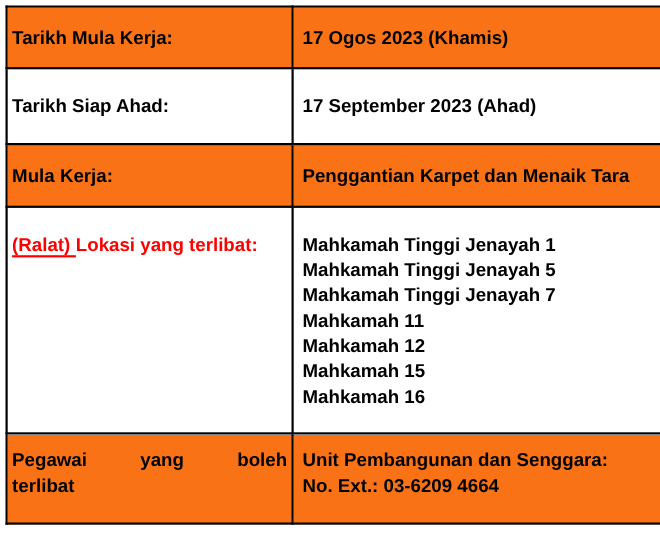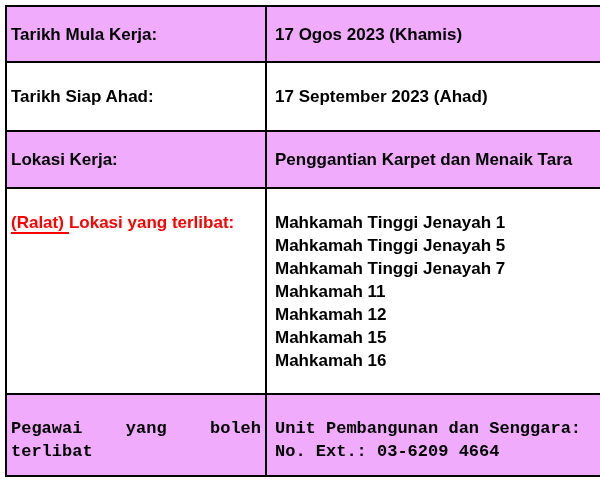--- a/index.html
+++ b/index.html
@@ -25,37 +25,36 @@
     border-collapse: collapse;
     table-layout: fixed;
   }
   col.c1 { width: 260px; }
   td {
     border: 2px solid #000000;
     vertical-align: middle;
     line-height: 23px;
     overflow: hidden;
   }
-  tr.shaded td { background: #f0abfc; }
+  tr.shaded td { background: #f97316; }
   tr.r1 { height: 56px; }
   tr.r2 { height: 69px; }
   tr.r3 { height: 57px; }
   tr.r4 { height: 206px; }
   tr.r5 { height: 82px; }
   td.label-cell { padding: 0 4px; }
   td.value-cell { padding: 0 8px; }
   td.nowrap { white-space: nowrap; }
   tr.r4 td {
     vertical-align: top;
     padding-top: 22px;
   }
   tr.r5 td {
     vertical-align: top;
-    padding-top: 22px;
-    font-family: Liberation Mono, monospace;
+    padding-top: 12px;
   }
   .alert { color: #ff0000; }
   .underline-span {
     border-bottom: 2px solid currentColor;
     padding-right: 5px;
   }
   .pre-lines { white-space: pre-line; }
   .justify-last {
     text-align: justify;
     text-align-last: justify;
@@ -74,21 +73,21 @@
       <td class="label-cell">Tarikh Mula Kerja:</td>
       <td class="value-cell nowrap">17 Ogos 2023 (Khamis)</td>
     </tr>
 
     <tr class="r2">
       <td class="label-cell">Tarikh Siap Ahad:</td>
       <td class="value-cell nowrap">17 September 2023 (Ahad)</td>
     </tr>
 
     <tr class="r3 shaded">
-      <td class="label-cell">Lokasi Kerja:</td>
+      <td class="label-cell">Mula Kerja:</td>
       <td class="value-cell nowrap">Penggantian Karpet dan Menaik Tara</td>
     </tr>
 
     <tr class="r4">
       <td class="label-cell alert">
         <span class="underline-span">(Ralat)</span><span>Lokasi yang terlibat:</span>
       </td>
       <td class="value-cell pre-lines">Mahkamah Tinggi Jenayah 1
 Mahkamah Tinggi Jenayah 5
 Mahkamah Tinggi Jenayah 7

